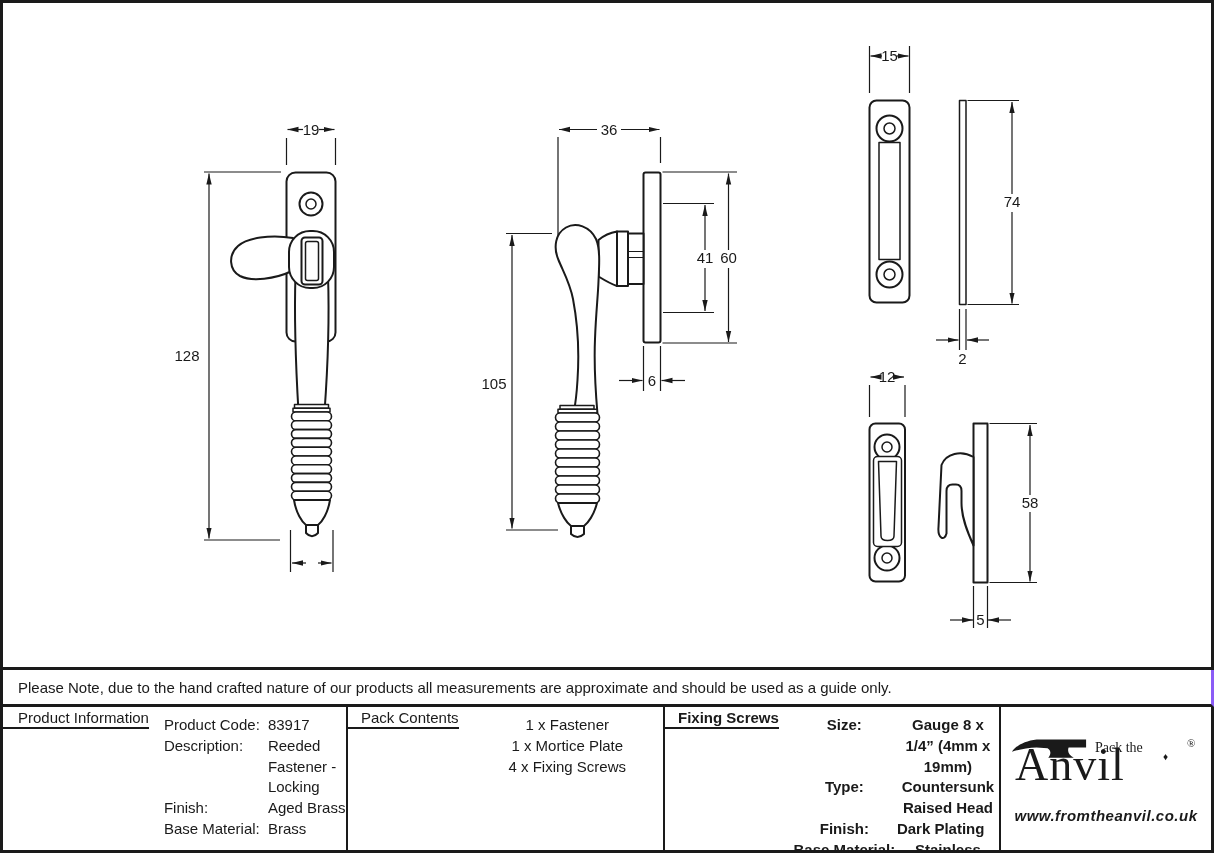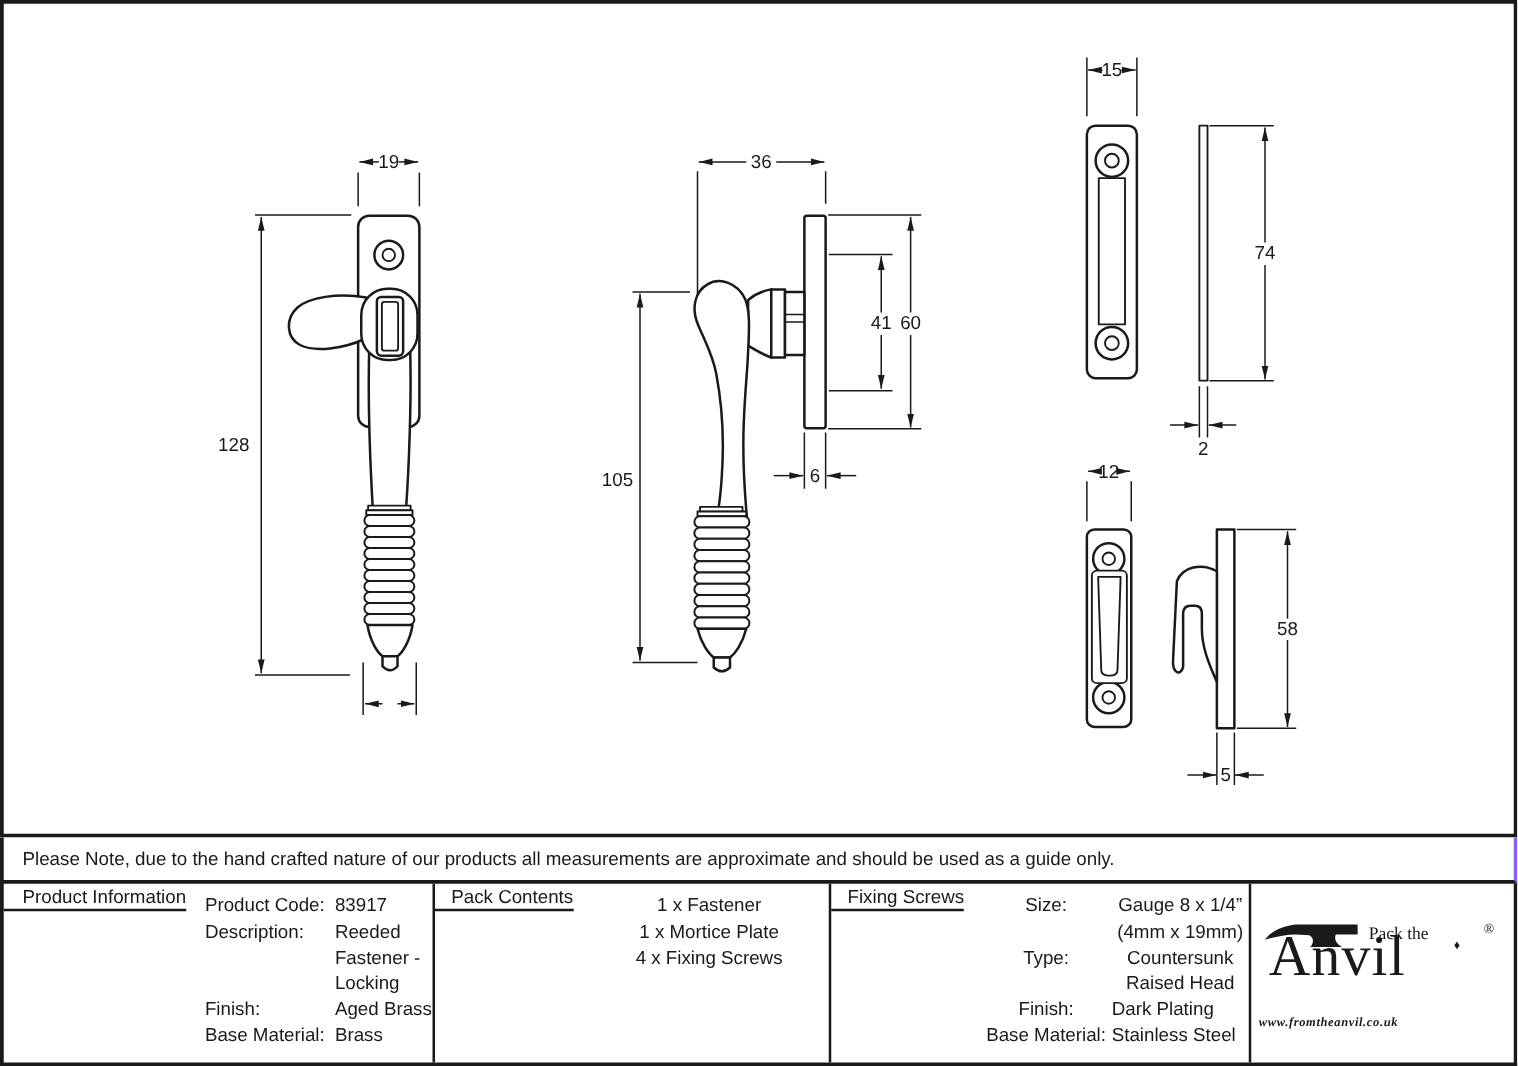--- a/index.html
+++ b/index.html
@@ -12,40 +12,40 @@
   svg .d{stroke:#1a1a1a;stroke-width:1.2;fill:none;}
   svg .txt{font-family:"Liberation Sans",sans-serif;font-size:15px;fill:#1a1a1a;text-anchor:middle;}
   .note-row{position:absolute;left:0;top:670px;width:1214px;height:37px;box-sizing:border-box;
             border-left:3px solid #1a1a1a;border-right:3px solid #8b5cf6;border-bottom:3px solid #1a1a1a;
             display:flex;align-items:center;padding-left:15px;font-size:15px;}
   .info-table{position:absolute;left:0;top:707px;width:1214px;height:146px;box-sizing:border-box;
               border:3px solid #1a1a1a;border-top:none;display:flex;}
   .tcol{box-sizing:border-box;border-right:2px solid #1a1a1a;display:flex;flex-direction:row;}
   .tcol.product{width:345px;}
   .tcol.pack{width:317px;}
-  .tcol.fixing{width:336px;}
+  .tcol.fixing{width:336px;font-weight:bold;}
   .tcol.logo-cell{flex:1;border-right:none;align-items:center;justify-content:center;}
   .thead{box-sizing:border-box;height:22px;border-bottom:2px solid #1a1a1a;display:flex;align-items:center;
          font-size:15px;padding-left:15px;}
   .pack .thead,.fixing .thead{padding-left:13px;}
   .tbody{flex:1;padding:8px 0 0 15px;font-size:15px;}
   .pack .tbody,.fixing .tbody{padding-left:13px;text-align:center;}
   .kv{display:flex;line-height:20.8px;}
   .kv .k{width:104px;flex:none;}
   .fixing .kv .k{width:105px;}
   .pack-item{line-height:20.8px;}
   
   .logo{position:relative;width:198px;height:94px;}
   .anvil-icon{position:absolute;left:2px;top:1px;width:80px;height:29px;}
   .from-the{position:absolute;left:88px;top:8px;font-family:"Liberation Serif",serif;font-size:14px;}
   .diamond{position:absolute;left:156px;top:20px;font-size:10px;line-height:10px;}
   .brand{position:absolute;left:8px;top:10px;font-family:"Liberation Serif",serif;font-size:46px;line-height:1;letter-spacing:1px;}
   .reg{position:absolute;left:180px;top:5px;font-family:"Liberation Serif",serif;font-size:11px;}
-  .site{position:absolute;left:0;right:0;bottom:2px;font-family:Liberation Serif, serif;
-        font-style:italic;font-weight:bold;font-size:10px;letter-spacing:.5px;}
+  .site{position:absolute;left:0;right:0;bottom:2px;text-align:center;font-family:Liberation Sans, sans-serif;
+        font-style:italic;font-weight:bold;font-size:15px;letter-spacing:.5px;}
 </style>
 </head>
 <body>
 
 <div class="page">
 
   <svg class="drawings" width="1214" height="670" viewBox="0 0 1214 670">
     <defs>
       <marker id="ah" markerUnits="userSpaceOnUse" markerWidth="12" markerHeight="7" refX="11" refY="3.5" orient="auto-start-reverse">
         <path d="M0,0.8 L11,3.5 L0,6.2 Z" fill="#1a1a1a"></path>

